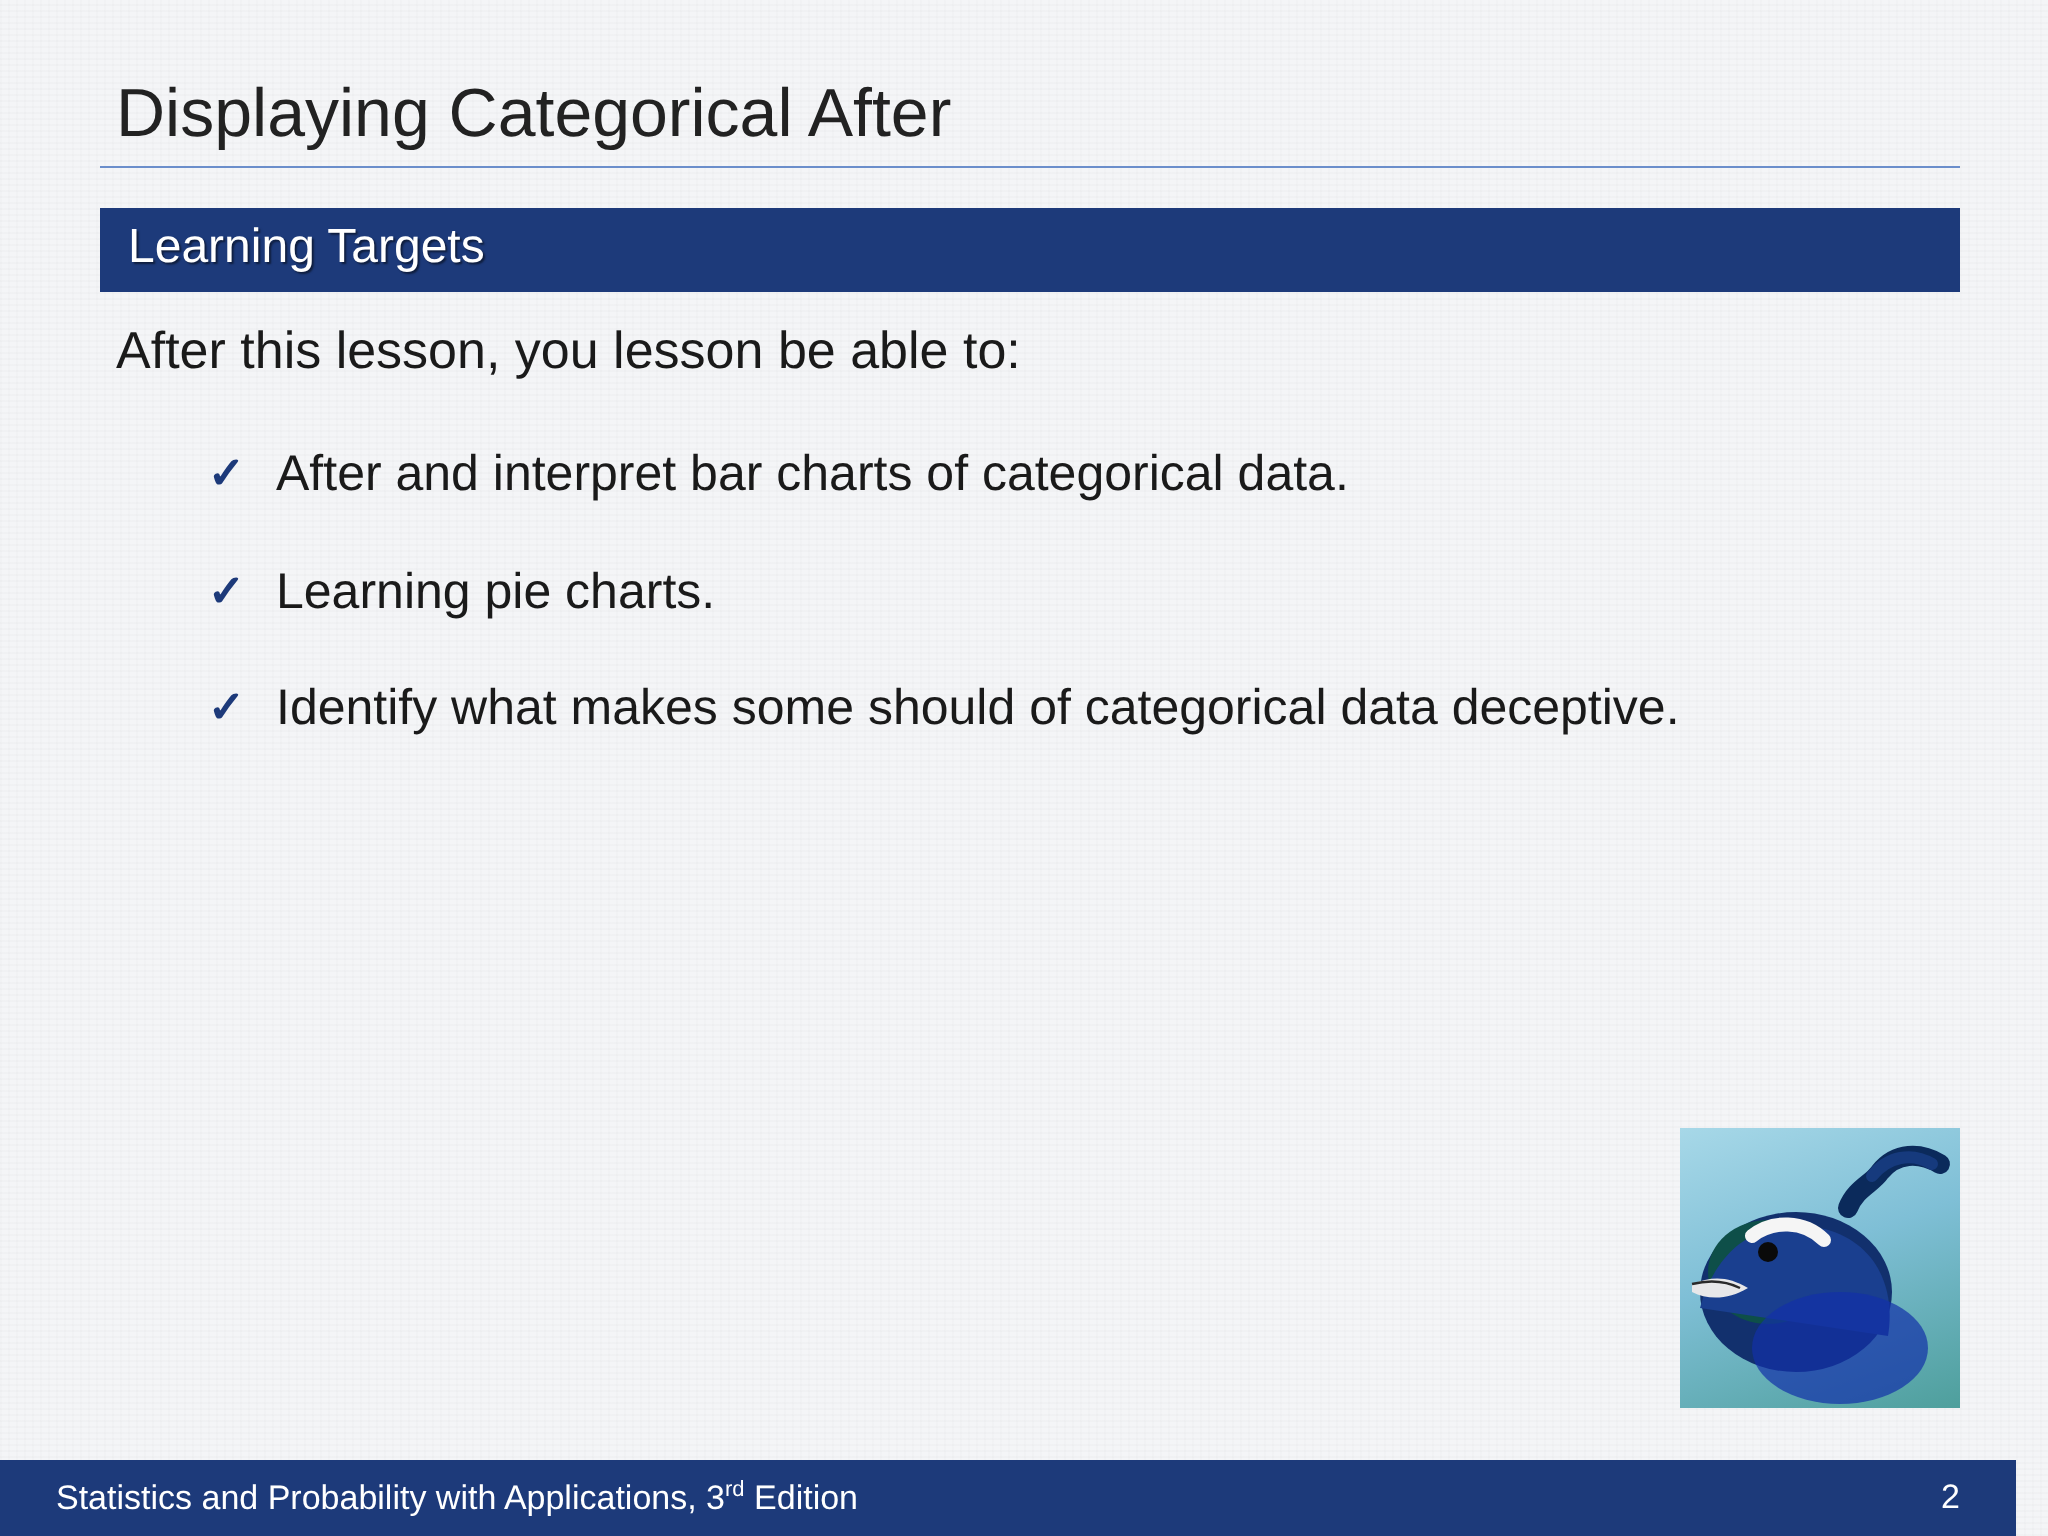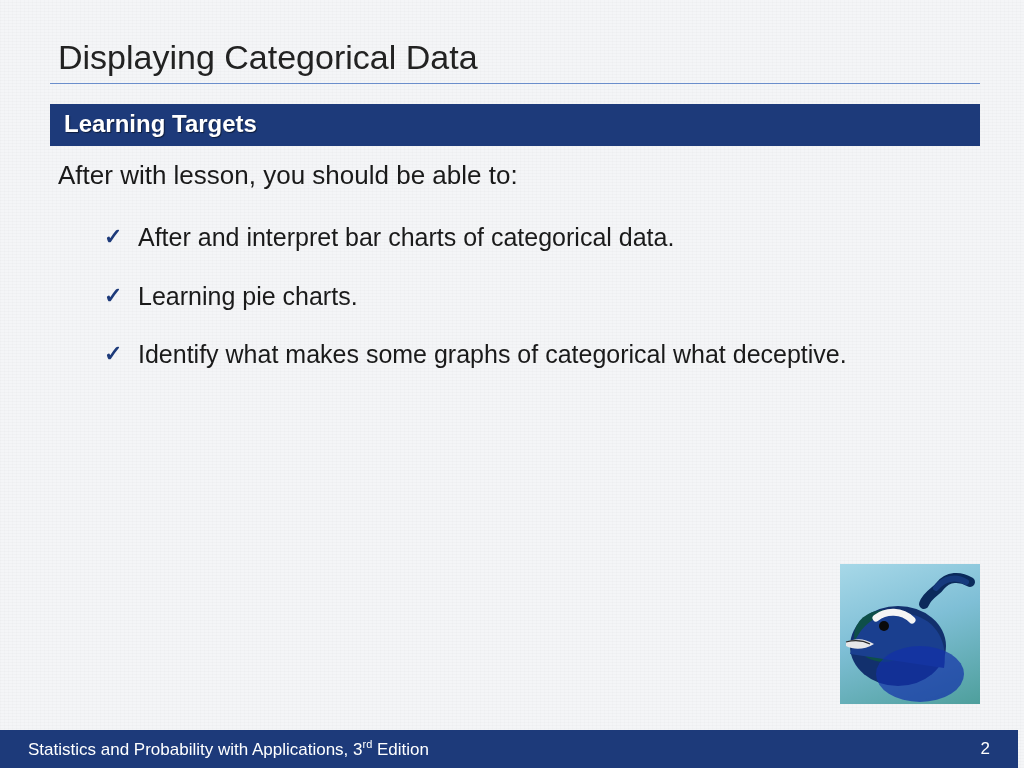--- a/index.html
+++ b/index.html
@@ -25,21 +25,21 @@
     width: 930px;
     height: 0;
     border-top: 1px solid #6b8ecb;
   }
   .subhead {
     margin: 20px 0 0 50px;
     width: 930px;
     background: #1d3a7a;
     color: #ffffff;
     font-size: 24px;
-    font-weight: 700;
+    font-weight: 400;
     padding: 6px 14px 8px 14px;
     text-shadow: 1px 1px 1px rgba(0,0,0,0.5);
   }
   .intro {
     font-size: 26px;
     color: #1a1a1a;
     padding: 14px 0 0 58px;
   }
   .targets {
     list-style: none;
@@ -65,56 +65,56 @@
     right: 44px;
     bottom: 64px;
     width: 140px;
     height: 140px;
     background: linear-gradient(160deg, #a7d8e8 0%, #7fbfd6 45%, #4e9f9c 100%);
     overflow: hidden;
   }
   .corner-img svg { width: 100%; height: 100%; display: block; }
   .footer {
     position: absolute;
-    left: 0; right: 6px; bottom: 0;
+    left: 0; right: 16px; bottom: 0;
     height: 38px;
     background: #1d3a7a;
     color: #fff;
     display: flex;
     align-items: center;
     justify-content: space-between;
     padding: 12px 28px;
     font-size: 17px;
   }
   .footer .ed sup { font-size: 11px; vertical-align: super; }
 </style>
 </head>
 <body>
 
 <div class="slide">
 
-  <div class="title">Displaying Categorical Data</div>
+  <div class="title">Displaying Categorical After</div>
   <div class="title-rule"></div>
 
   <div class="subhead">Learning Targets</div>
 
-  <div class="intro">After with lesson, you should be able to:</div>
+  <div class="intro">After this lesson, you lesson be able to:</div>
 
   <ul class="targets">
     <li>
       <span class="check">✓</span>
       <span>After and interpret bar charts of categorical data.</span>
     </li>
     <li>
       <span class="check">✓</span>
       <span>Learning pie charts.</span>
     </li>
     <li>
       <span class="check">✓</span>
-      <span>Identify what makes some graphs of categorical what deceptive.</span>
+      <span>Identify what makes some should of categorical data deceptive.</span>
     </li>
   </ul>
 
   <div class="corner-img" aria-label="peacock head">
     <svg viewBox="0 0 140 140" aria-hidden="true">
       <path d="M130 18 C120 12 108 12 100 22 C96 28 88 30 84 40" fill="none" stroke="#0b2a5b" stroke-width="10" stroke-linecap="round"></path>
       <ellipse cx="58" cy="82" rx="48" ry="40" fill="#12306d"></ellipse>
       <ellipse cx="44" cy="72" rx="30" ry="26" fill="#0e4f49"></ellipse>
       <path d="M10 90 C18 60 40 44 70 50 C98 56 108 80 104 104" fill="#1a3f8f"></path>
       <path d="M36 54 C46 46 62 46 72 56" fill="none" stroke="#f5f5f5" stroke-width="7" stroke-linecap="round"></path>

